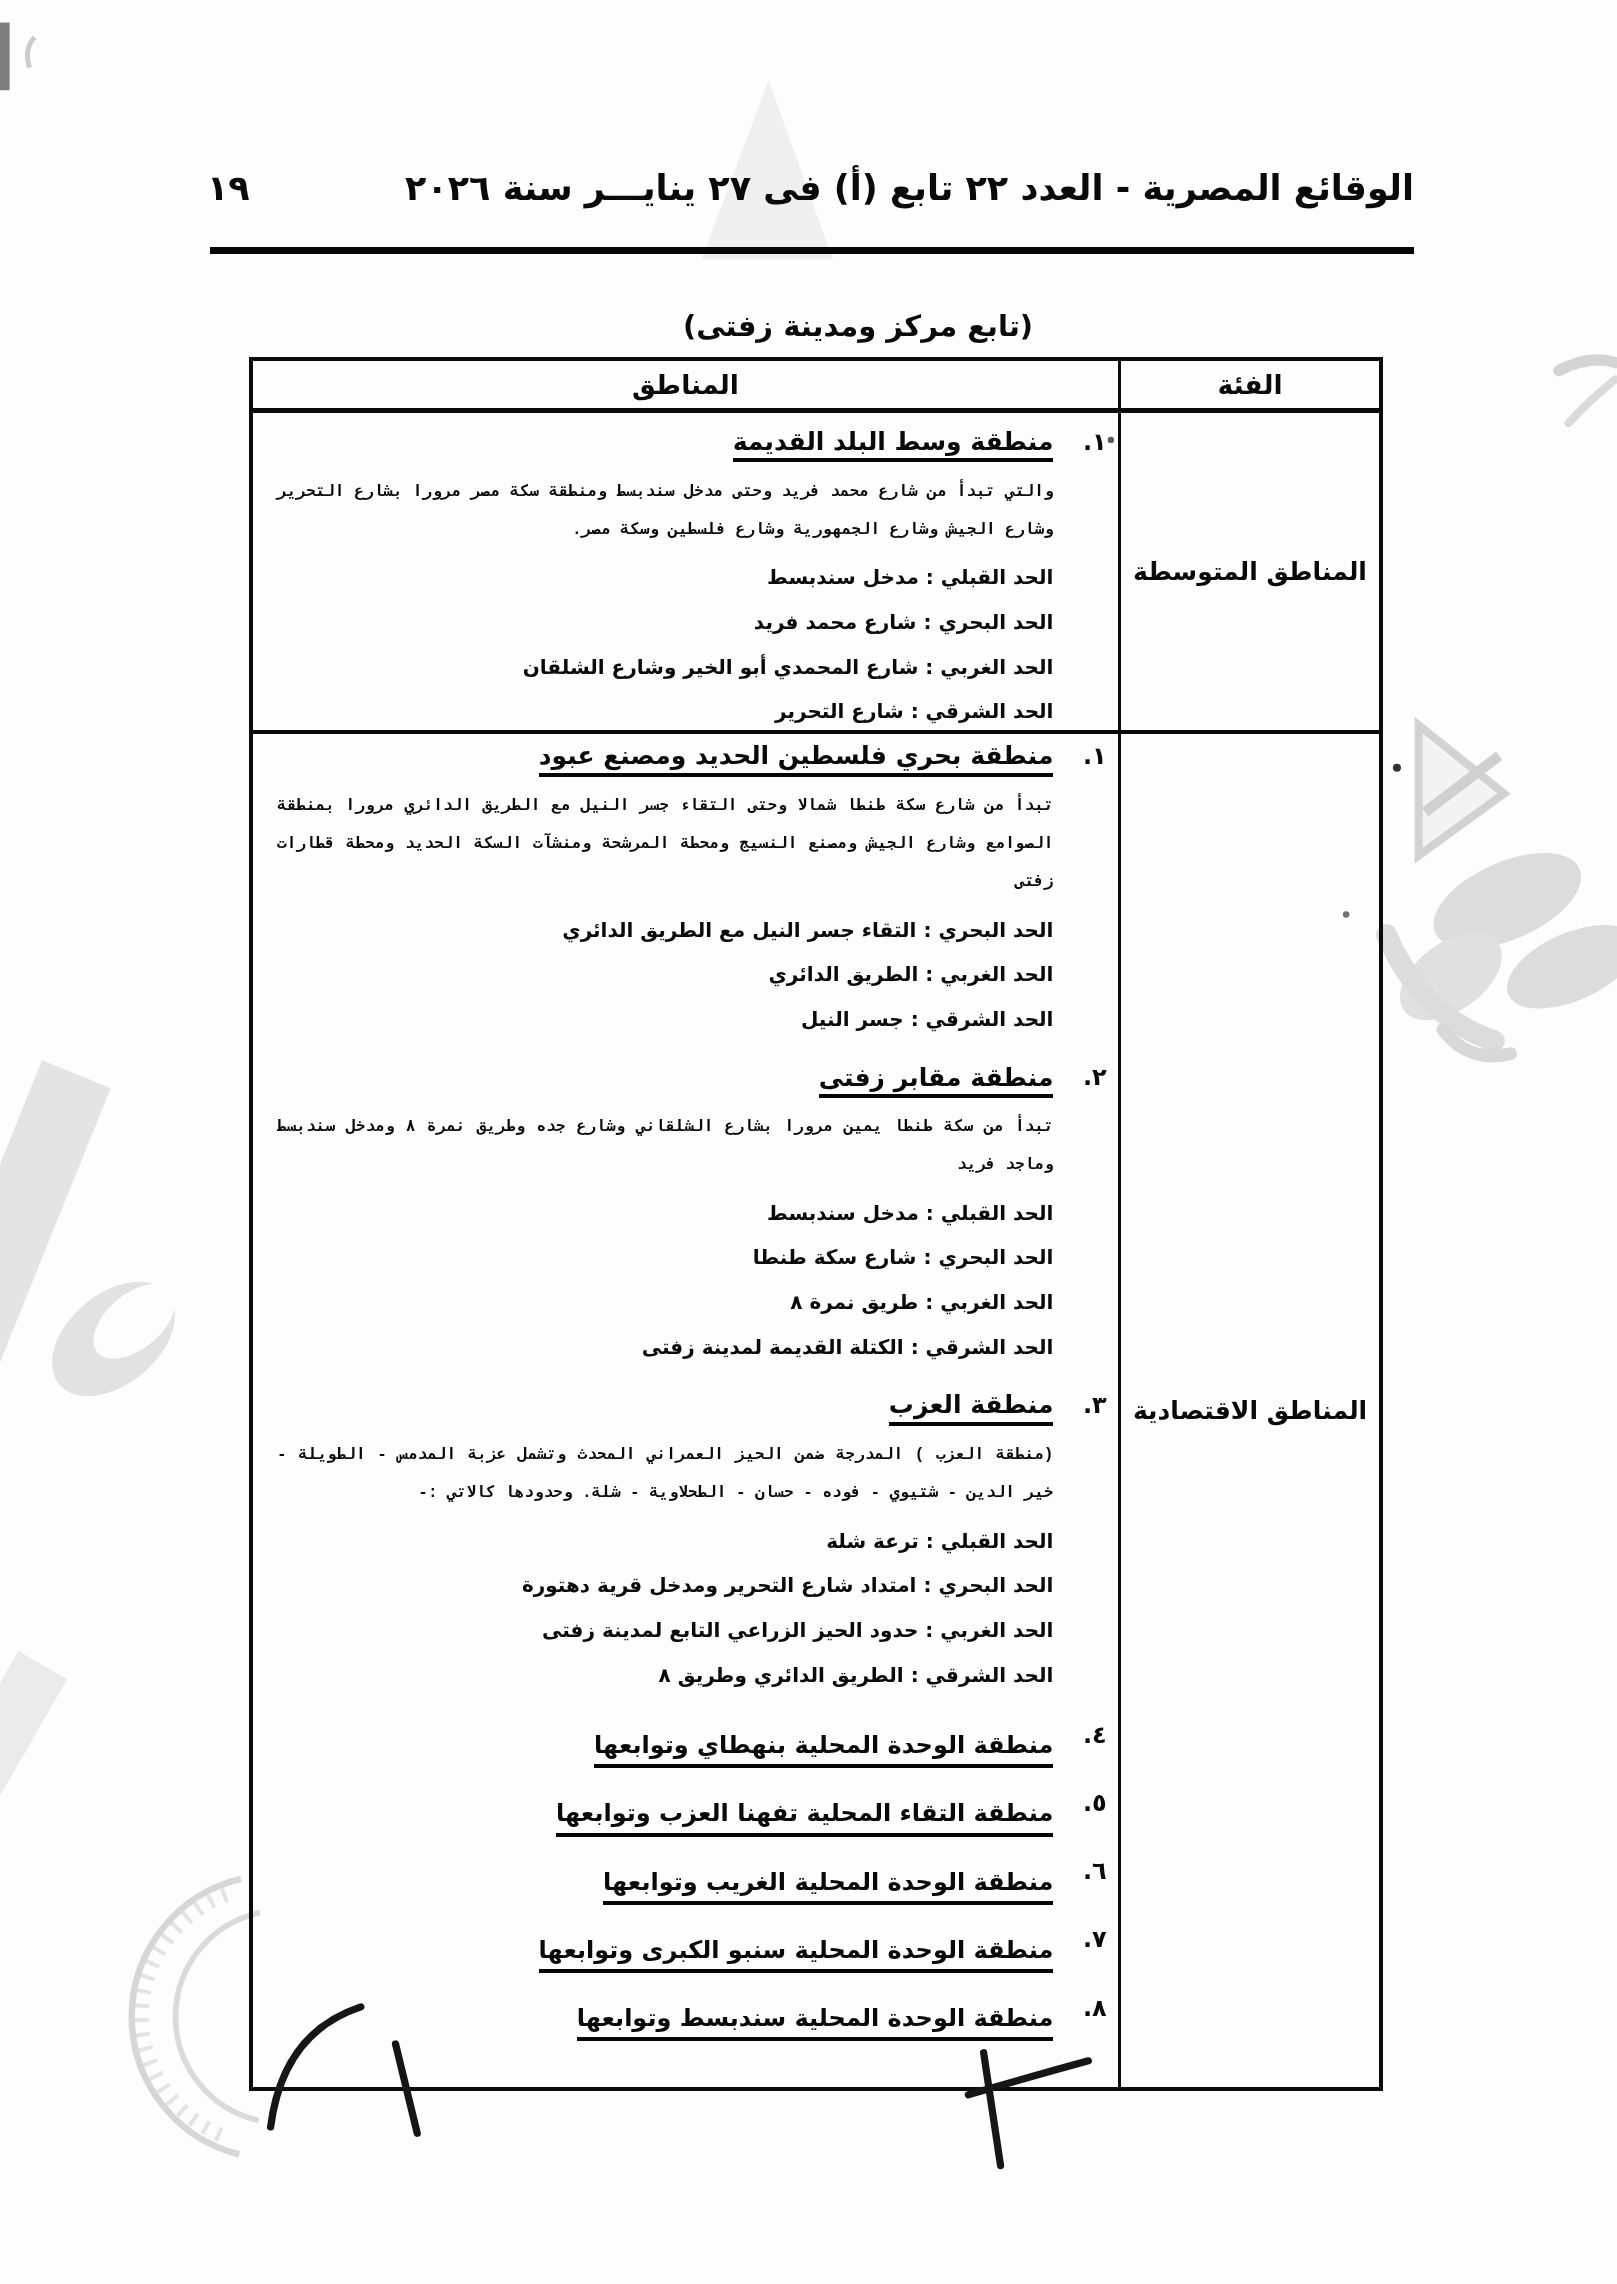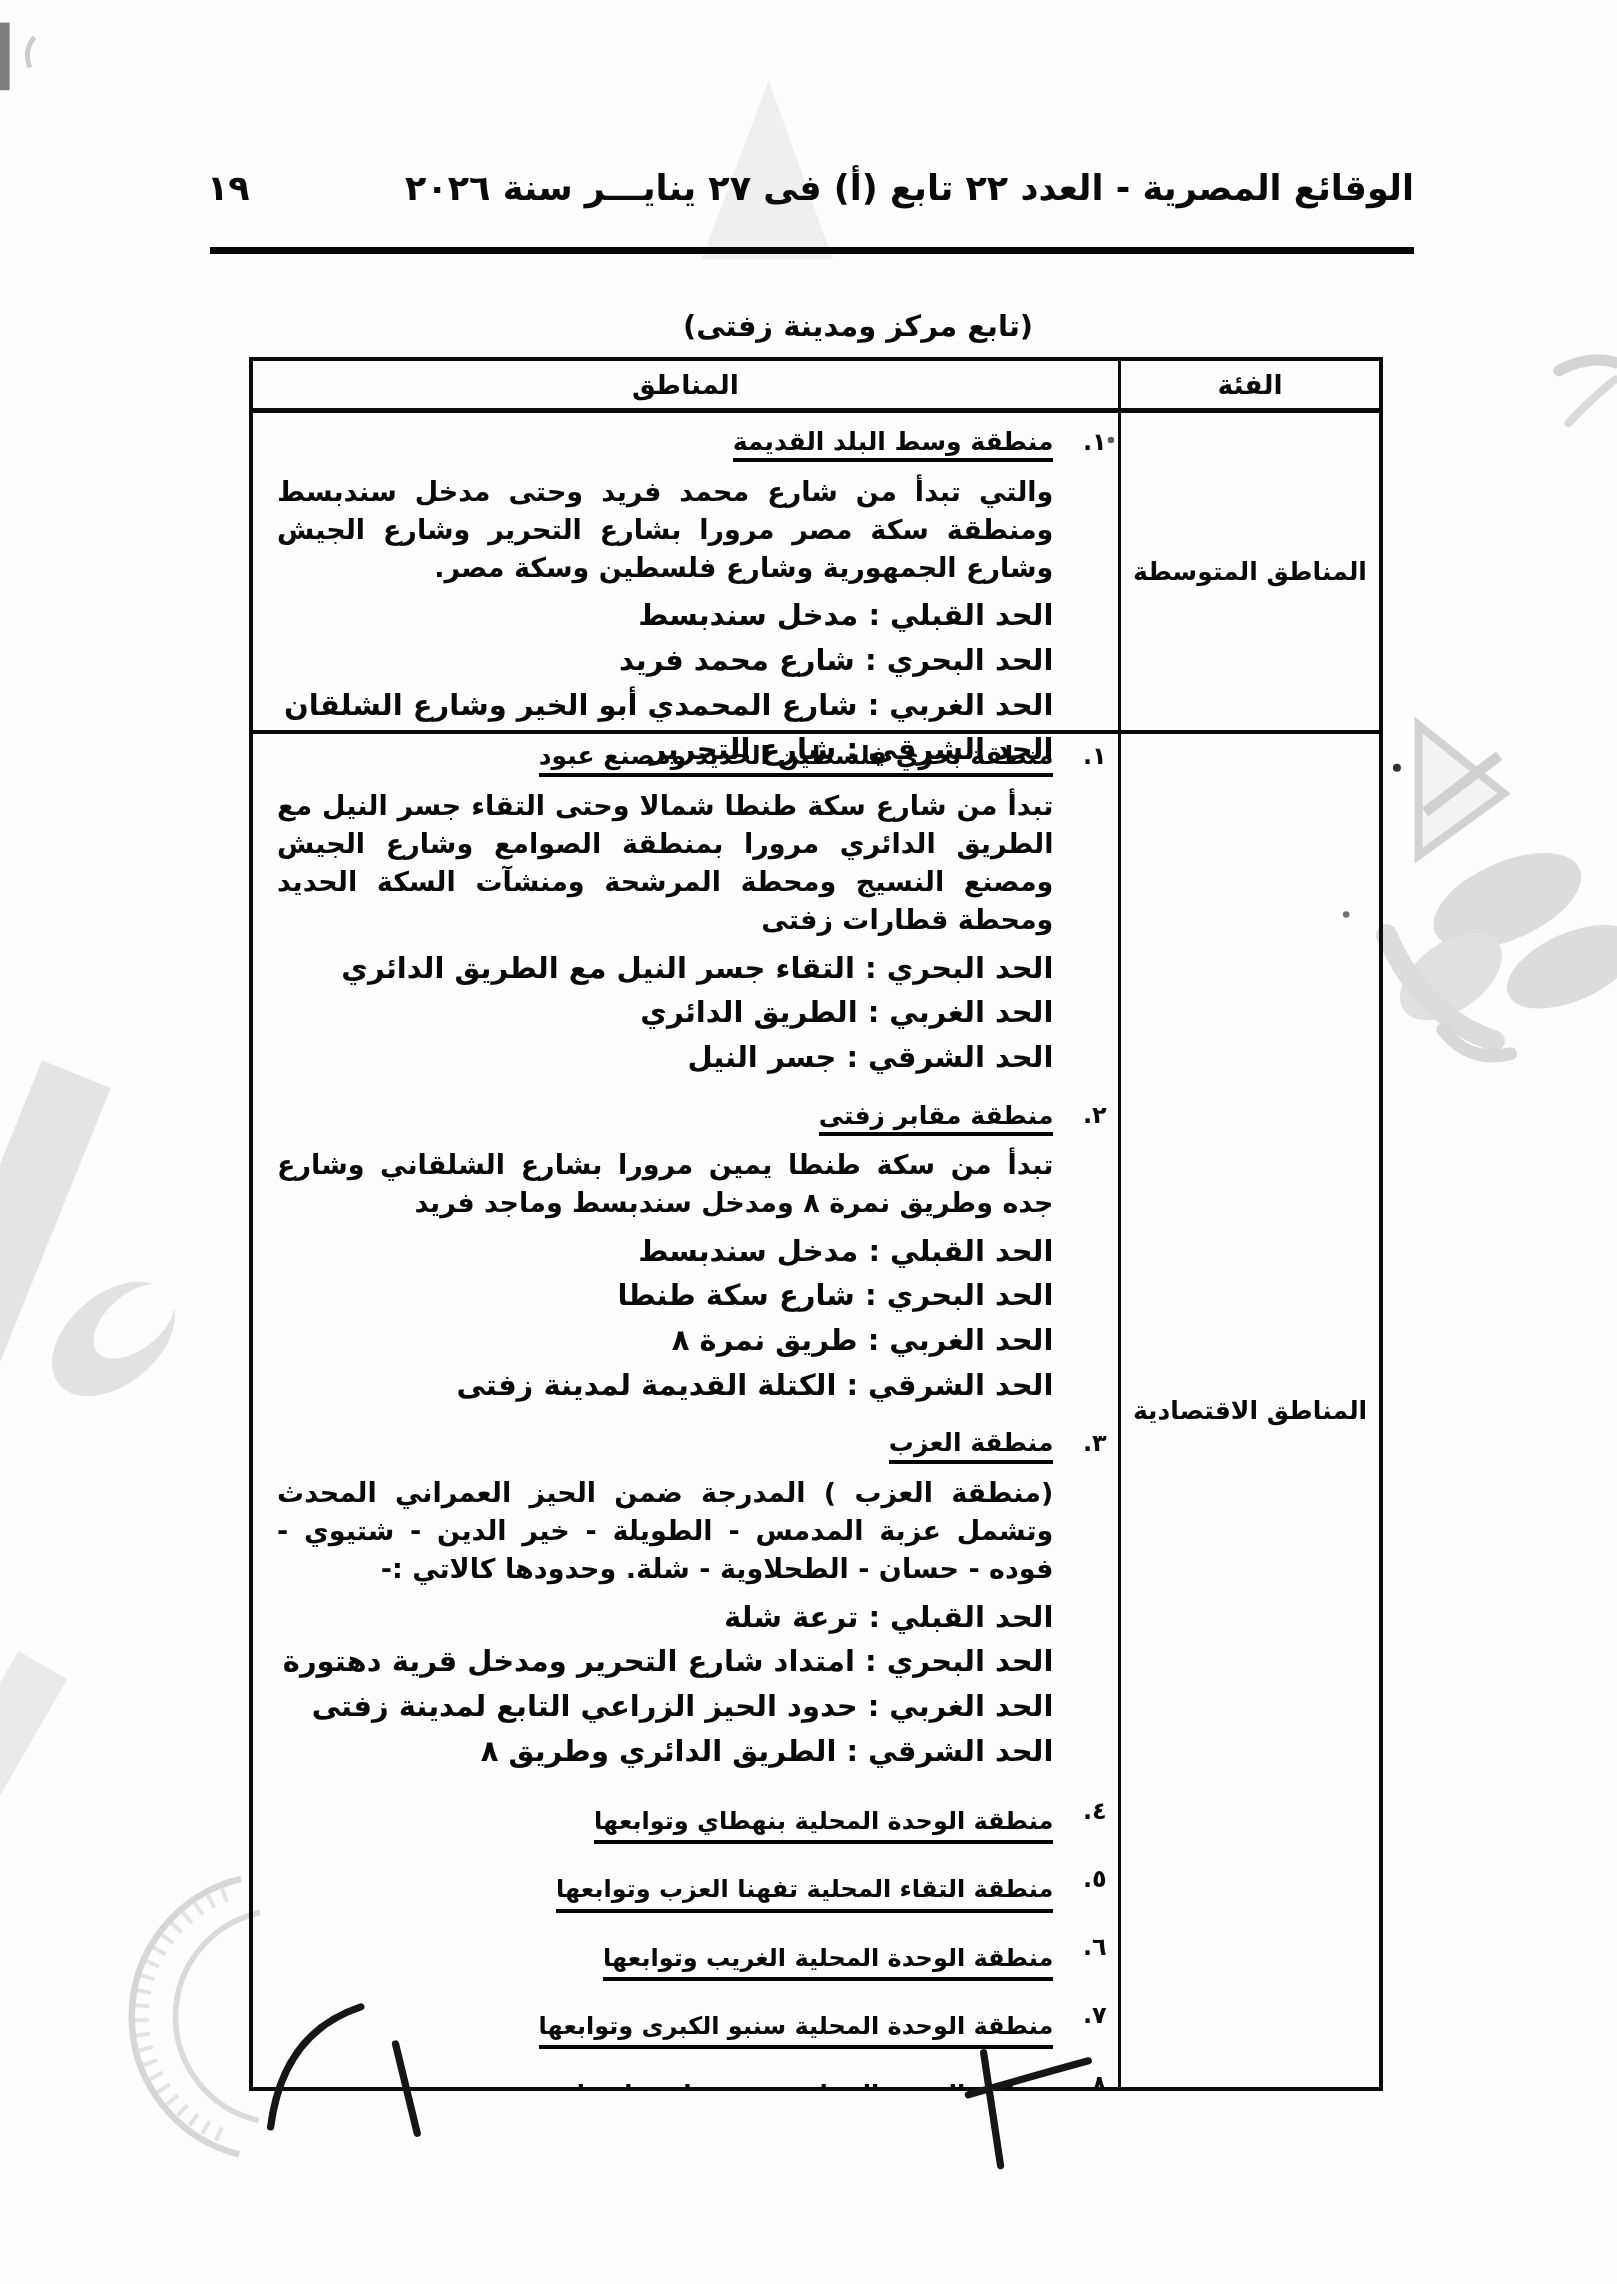--- a/index.html
+++ b/index.html
@@ -43,24 +43,25 @@
   .regions{flex:1;min-width:0;}
   .row1 .regions{padding:13px 11.3px 0 24px;}
   .row2 .regions{padding:6.4px 11.3px 0 24px;overflow:hidden;}
 
   .section{display:flex;gap:11.3px;margin-bottom:26.6px;}
   .num{flex:none;width:42px;font-weight:bold;font-size:24px;padding-top:1.6px;text-align:right;}
   .sec-body{flex:1;min-width:0;}
   .sec-title{font-weight:bold;font-size:25px;margin-bottom:14.5px;line-height:32px;}
   .ul{border-bottom:4px solid #050505;padding-bottom:2.4px;margin-top:12px;}
   .sec-para{
-    font-weight:bold;font-size:27px;line-height:38px;text-align:justify;
+    font-weight:bold;font-size:16px;line-height:38px;text-align:justify;
     margin-bottom:6.4px;
-  }
-  .bound{font-weight:bold;font-size:29px;margin-top:13.7px;line-height:31px;}
+    font-family:Liberation Mono, monospace;
+  }
+  .bound{font-weight:bold;font-size:20px;margin-top:13.7px;line-height:31px;}
 
   .items{margin-top:3.2px;}
   .item{display:flex;gap:11.3px;margin-bottom:17px;font-weight:bold;font-size:24px;line-height:32px;}
   .item .ul{border-bottom:4.8px solid #050505;padding-bottom:3.2px;}
 </style>
 </head>
 <body>
 
 <div class="page">
 

